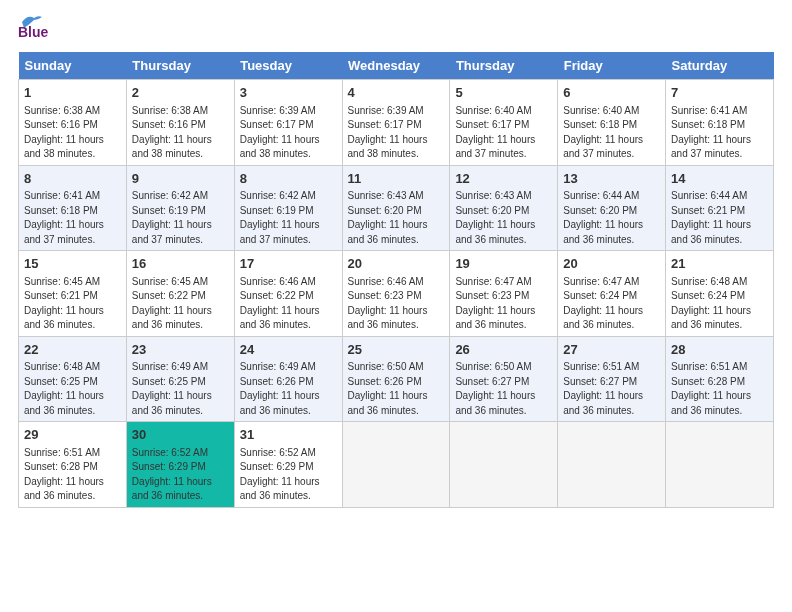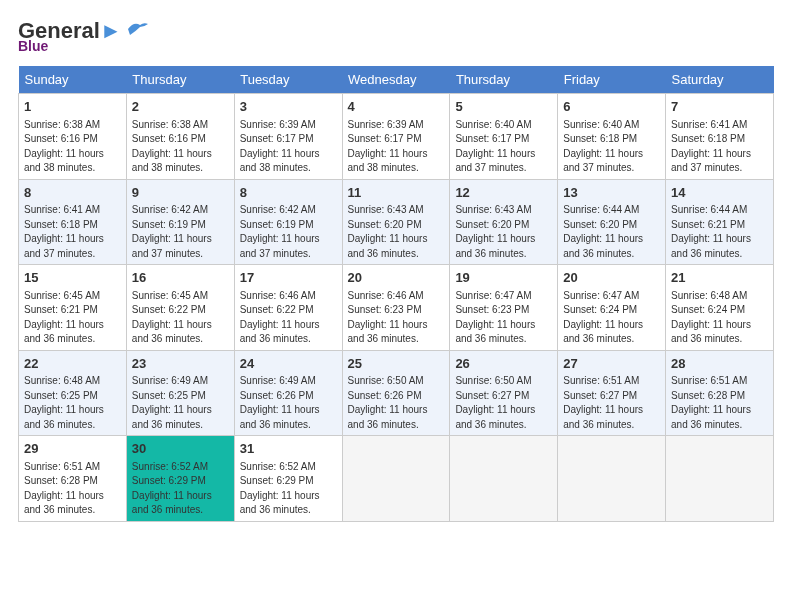--- a/index.html
+++ b/index.html
@@ -45,21 +45,21 @@
       width: 100%;
       border-collapse: collapse;
       table-layout: fixed;
     }
     th {
       background-color: #4a7fcb;
       color: white;
       text-align: left;
       padding: 6px 6px;
       font-size: 13px;
-      font-weight: normal;
+      font-weight: bold;
     }
     td {
       border: 1px solid #ccc;
       vertical-align: top;
       padding: 4px 5px;
       font-size: 10.5px;
       color: #333;
       line-height: 1.35;
       background: #fff;
     }
@@ -83,23 +83,20 @@
       color: #333;
     }
   </style>
 </head>
 <body>
 
 <div class="container">
   <div class="header">
     <div class="logo">
       <div class="logo-row">
-        <span style="font-size:22px;font-weight:bold;color:#333;">
-          General<span style="color:#4a90d9;">►</span>
-        </span>
         <svg width="22" height="16" viewBox="0 0 22 16" style="margin-left:2px;margin-top:-4px;">
           <path d="M2,8 Q8,0 14,4 Q18,1 22,3 Q18,6 14,6 Q10,10 4,14 Z" fill="#4a90d9"></path>
         </svg>
       </div>
       <div style="font-size:14px;font-weight:bold;color:#701a75;margin-top:-6px;">Blue</div>
     </div>
     <div class="title-block">
       <div class="month-title"></div>
       <div class="location"></div>
     </div>

